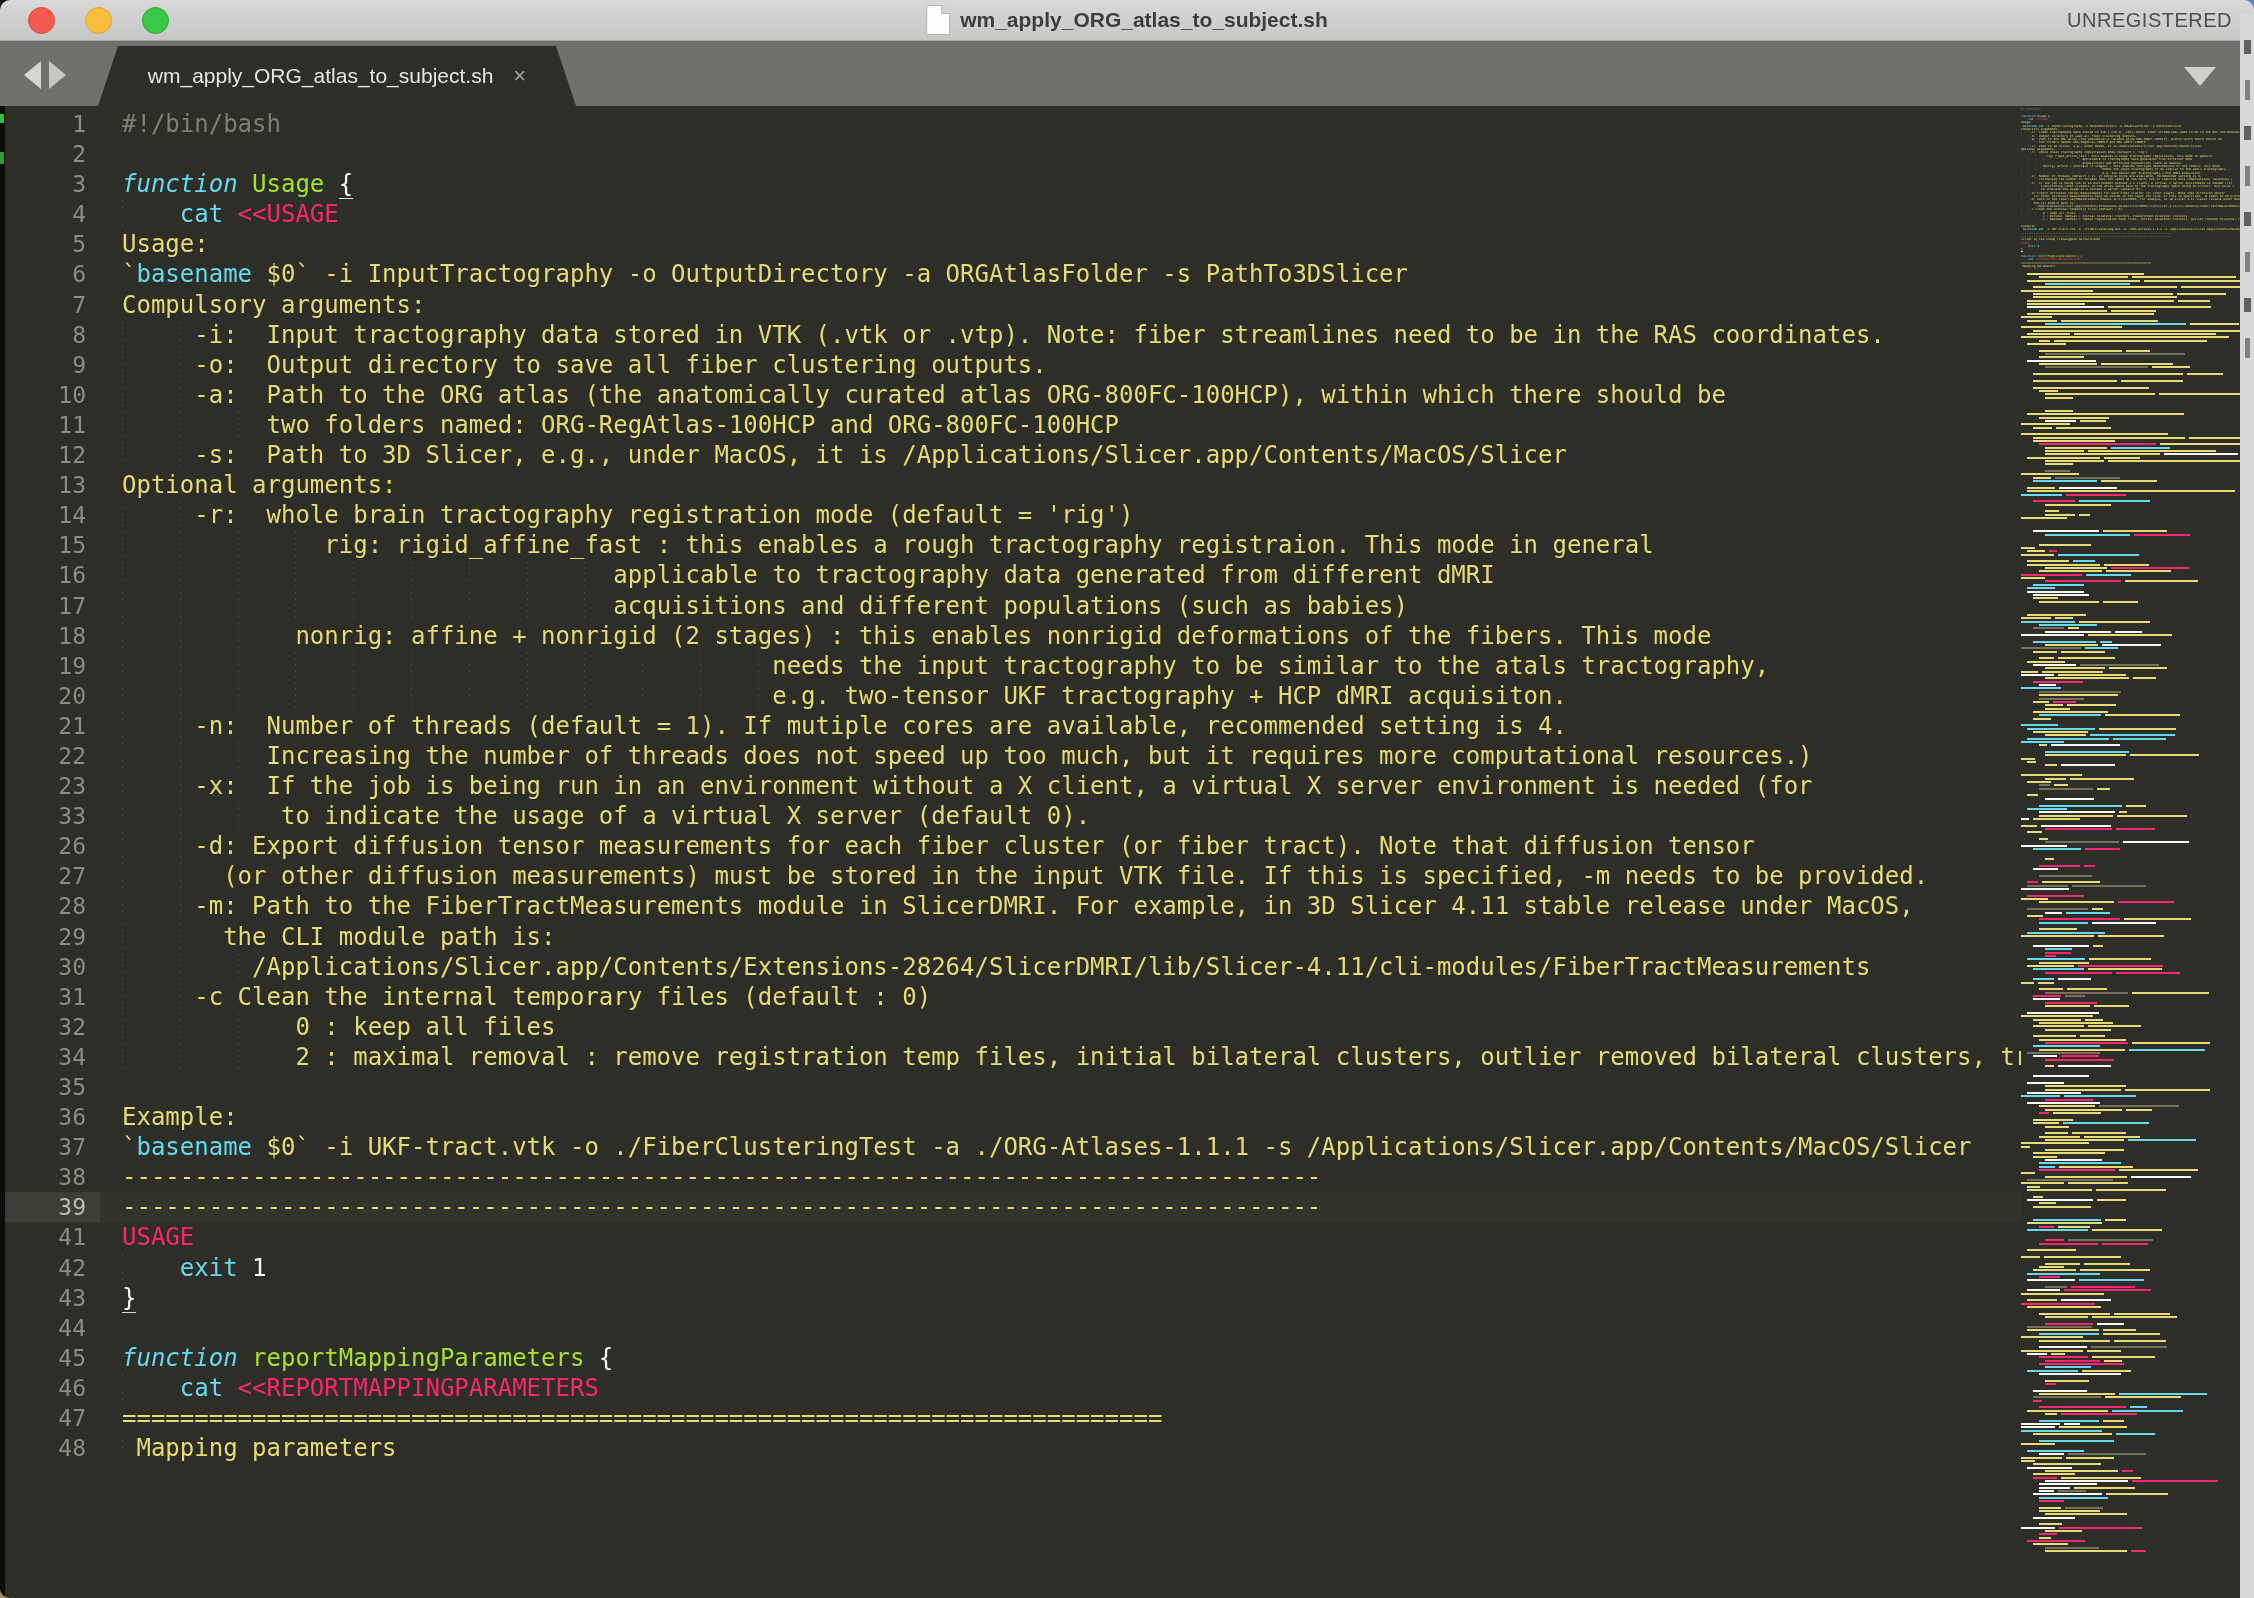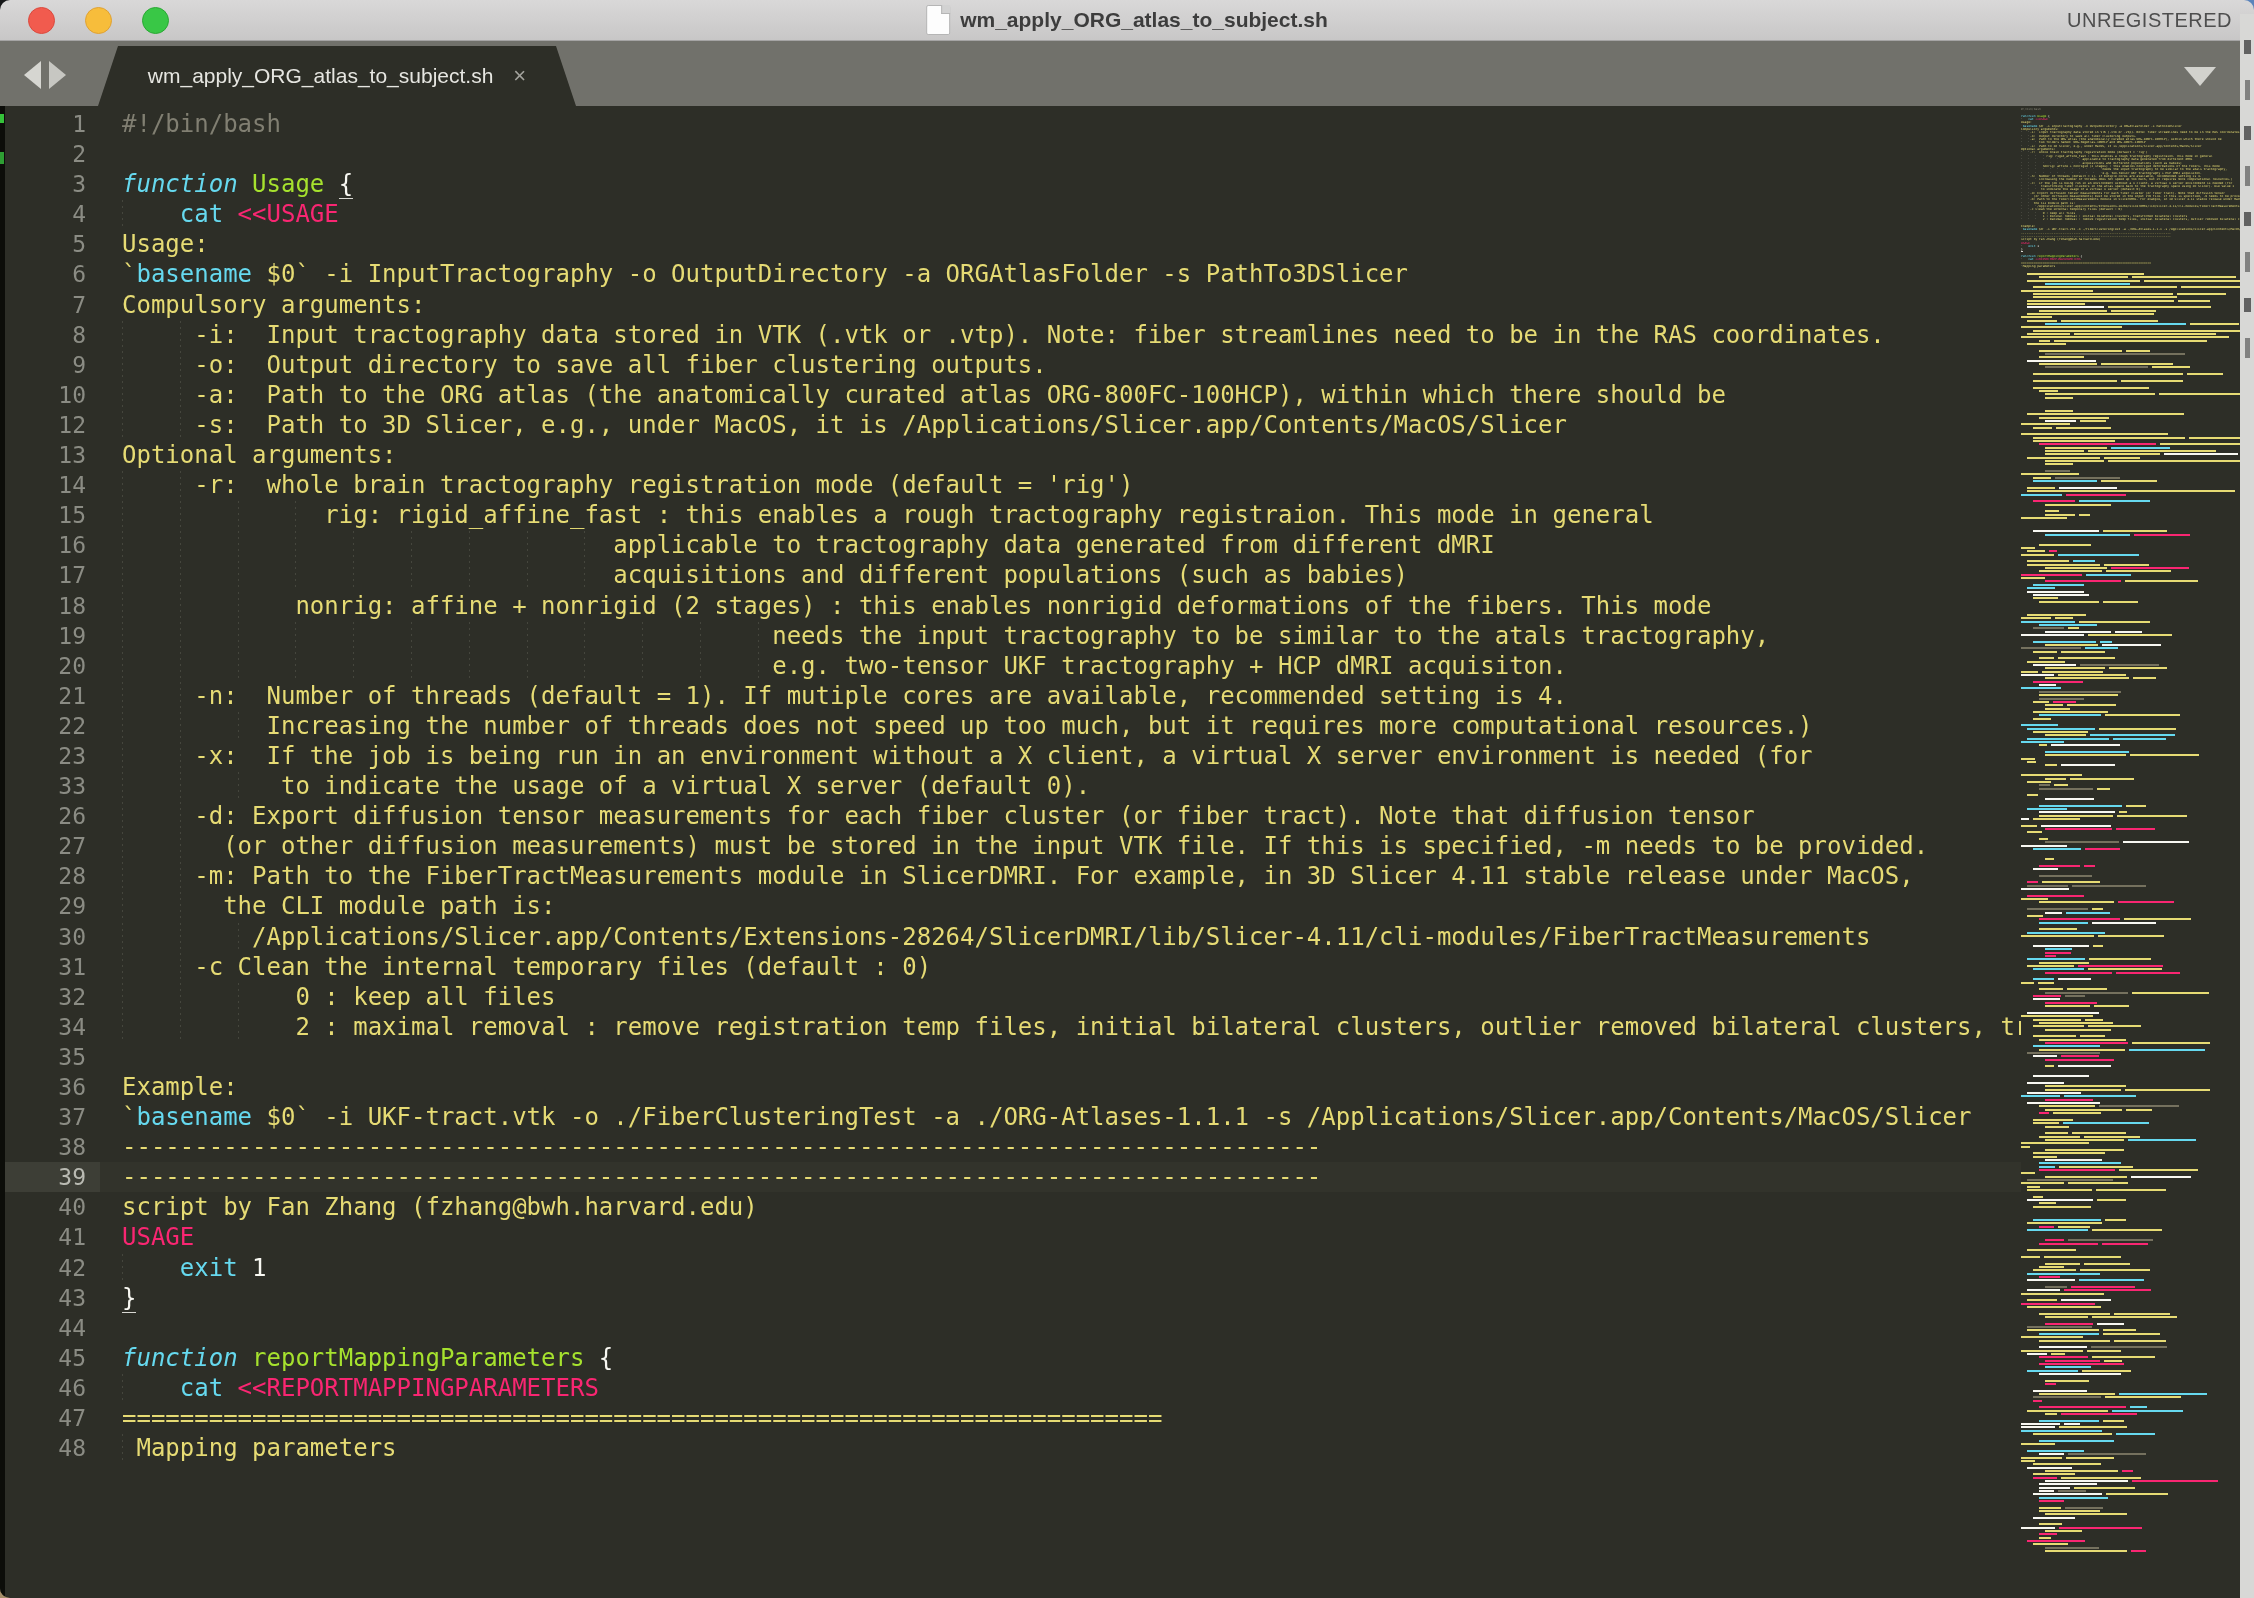--- a/index.html
+++ b/index.html
@@ -133,20 +133,21 @@
         <div class="row"><span class="ln">1</span><span class="lc"><span class="com">#!/bin/bash</span></span></div>
         <div class="row"><span class="ln">2</span><span class="lc"></span></div>
         <div class="row"><span class="ln">3</span><span class="lc"><span class="cyni">function</span><span class="wht"> </span><span class="grn">Usage</span><span class="wht"> </span><span class="whtu">{</span></span></div>
         <div class="row"><span class="ln">4</span><span class="lc"><span class="ig">    </span><span class="cyn">cat</span><span class="wht"> </span><span class="pnk">&lt;&lt;USAGE</span></span></div>
         <div class="row"><span class="ln">5</span><span class="lc"><span class="yel">Usage:</span></span></div>
         <div class="row"><span class="ln">6</span><span class="lc"><span class="yel">`</span><span class="cyn">basename</span><span class="yel"> $0` -i InputTractography -o OutputDirectory -a ORGAtlasFolder -s PathTo3DSlicer</span></span></div>
         <div class="row"><span class="ln">7</span><span class="lc"><span class="yel">Compulsory arguments:</span></span></div>
         <div class="row"><span class="ln">8</span><span class="lc"><span class="ig">    </span><span class="ig"> </span><span class="yel">-i:  Input tractography data stored in VTK (.vtk or .vtp). Note: fiber streamlines need to be in the RAS coordinates.</span></span></div>
         <div class="row"><span class="ln">9</span><span class="lc"><span class="ig">    </span><span class="ig"> </span><span class="yel">-o:  Output directory to save all fiber clustering outputs.</span></span></div>
         <div class="row"><span class="ln">10</span><span class="lc"><span class="ig">    </span><span class="ig"> </span><span class="yel">-a:  Path to the ORG atlas (the anatomically curated atlas ORG-800FC-100HCP), within which there should be</span></span></div>
+        <div class="row"><span class="ln">11</span><span class="lc"><span class="ig">    </span><span class="ig">    </span><span class="ig">  </span><span class="yel">two folders named: ORG-RegAtlas-100HCP and ORG-800FC-100HCP</span></span></div>
         <div class="row"><span class="ln">12</span><span class="lc"><span class="ig">    </span><span class="ig"> </span><span class="yel">-s:  Path to 3D Slicer, e.g., under MacOS, it is /Applications/Slicer.app/Contents/MacOS/Slicer</span></span></div>
         <div class="row"><span class="ln">13</span><span class="lc"><span class="yel">Optional arguments:</span></span></div>
         <div class="row"><span class="ln">14</span><span class="lc"><span class="ig">    </span><span class="ig"> </span><span class="yel">-r:  whole brain tractography registration mode (default = 'rig')</span></span></div>
         <div class="row"><span class="ln">15</span><span class="lc"><span class="ig">    </span><span class="ig">    </span><span class="ig">    </span><span class="ig">  </span><span class="yel">rig: rigid_affine_fast : this enables a rough tractography registraion. This mode in general</span></span></div>
         <div class="row"><span class="ln">16</span><span class="lc"><span class="ig">    </span><span class="ig">    </span><span class="ig">    </span><span class="ig">    </span><span class="ig">    </span><span class="ig">    </span><span class="ig">    </span><span class="ig">    </span><span class="ig">  </span><span class="yel">applicable to tractography data generated from different dMRI</span></span></div>
         <div class="row"><span class="ln">17</span><span class="lc"><span class="ig">    </span><span class="ig">    </span><span class="ig">    </span><span class="ig">    </span><span class="ig">    </span><span class="ig">    </span><span class="ig">    </span><span class="ig">    </span><span class="ig">  </span><span class="yel">acquisitions and different populations (such as babies)</span></span></div>
         <div class="row"><span class="ln">18</span><span class="lc"><span class="ig">    </span><span class="ig">    </span><span class="ig">    </span><span class="yel">nonrig: affine + nonrigid (2 stages) : this enables nonrigid deformations of the fibers. This mode</span></span></div>
         <div class="row"><span class="ln">19</span><span class="lc"><span class="ig">    </span><span class="ig">    </span><span class="ig">    </span><span class="ig">    </span><span class="ig">    </span><span class="ig">    </span><span class="ig">    </span><span class="ig">    </span><span class="ig">    </span><span class="ig">    </span><span class="ig">    </span><span class="ig"> </span><span class="yel">needs the input tractography to be similar to the atals tractography,</span></span></div>
         <div class="row"><span class="ln">20</span><span class="lc"><span class="ig">    </span><span class="ig">    </span><span class="ig">    </span><span class="ig">    </span><span class="ig">    </span><span class="ig">    </span><span class="ig">    </span><span class="ig">    </span><span class="ig">    </span><span class="ig">    </span><span class="ig">    </span><span class="ig"> </span><span class="yel">e.g. two-tensor UKF tractography + HCP dMRI acquisiton.</span></span></div>
         <div class="row"><span class="ln">21</span><span class="lc"><span class="ig">    </span><span class="ig"> </span><span class="yel">-n:  Number of threads (default = 1). If mutiple cores are available, recommended setting is 4.</span></span></div>
@@ -159,21 +160,20 @@
         <div class="row"><span class="ln">29</span><span class="lc"><span class="ig">    </span><span class="ig">   </span><span class="yel">the CLI module path is:</span></span></div>
         <div class="row"><span class="ln">30</span><span class="lc"><span class="ig">    </span><span class="ig">    </span><span class="ig"> </span><span class="yel">/Applications/Slicer.app/Contents/Extensions-28264/SlicerDMRI/lib/Slicer-4.11/cli-modules/FiberTractMeasurements</span></span></div>
         <div class="row"><span class="ln">31</span><span class="lc"><span class="ig">    </span><span class="ig"> </span><span class="yel">-c Clean the internal temporary files (default : 0)</span></span></div>
         <div class="row"><span class="ln">32</span><span class="lc"><span class="ig">    </span><span class="ig">    </span><span class="ig">    </span><span class="yel">0 : keep all files</span></span></div>
         <div class="row"><span class="ln">34</span><span class="lc"><span class="ig">    </span><span class="ig">    </span><span class="ig">    </span><span class="yel">2 : maximal removal : remove registration temp files, initial bilateral clusters, outlier removed bilateral clusters, tran</span></span></div>
         <div class="row"><span class="ln">35</span><span class="lc"></span></div>
         <div class="row"><span class="ln">36</span><span class="lc"><span class="yel">Example:</span></span></div>
         <div class="row"><span class="ln">37</span><span class="lc"><span class="yel">`</span><span class="cyn">basename</span><span class="yel"> $0` -i UKF-tract.vtk -o ./FiberClusteringTest -a ./ORG-Atlases-1.1.1 -s /Applications/Slicer.app/Contents/MacOS/Slicer</span></span></div>
         <div class="row"><span class="ln">38</span><span class="lc"><span class="yel">-----------------------------------------------------------------------------------</span></span></div>
         <div class="row cur"><span class="ln">39</span><span class="lc"><span class="yel">-----------------------------------------------------------------------------------</span></span></div>
-        <div class="row"><span class="ln">40</span><span class="lc"><span class="yel">script by Fan Zhang (fzhang@bwh.harvard.edu)</span></span></div>
         <div class="row"><span class="ln">41</span><span class="lc"><span class="pnk">USAGE</span></span></div>
         <div class="row"><span class="ln">42</span><span class="lc"><span class="ig">    </span><span class="cyn">exit</span><span class="wht"> 1</span></span></div>
         <div class="row"><span class="ln">43</span><span class="lc"><span class="whtu">}</span></span></div>
         <div class="row"><span class="ln">44</span><span class="lc"></span></div>
         <div class="row"><span class="ln">45</span><span class="lc"><span class="cyni">function</span><span class="wht"> </span><span class="grn">reportMappingParameters</span><span class="wht"> {</span></span></div>
         <div class="row"><span class="ln">46</span><span class="lc"><span class="ig">    </span><span class="cyn">cat</span><span class="wht"> </span><span class="pnk">&lt;&lt;REPORTMAPPINGPARAMETERS</span></span></div>
         <div class="row"><span class="ln">47</span><span class="lc"><span class="yel">========================================================================</span></span></div>
         <div class="row"><span class="ln">48</span><span class="lc"><span class="ig"> </span><span class="yel">Mapping parameters</span></span></div>
       </div>
     <div class="minimap" id="minimap">

